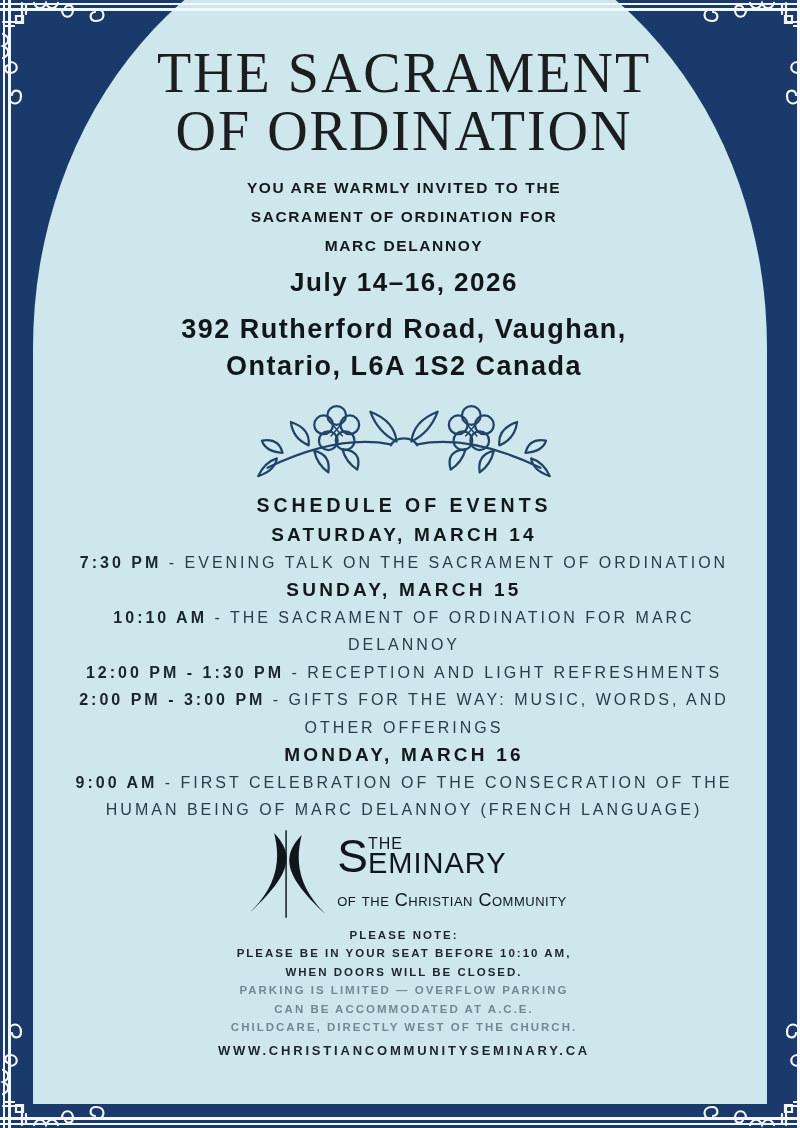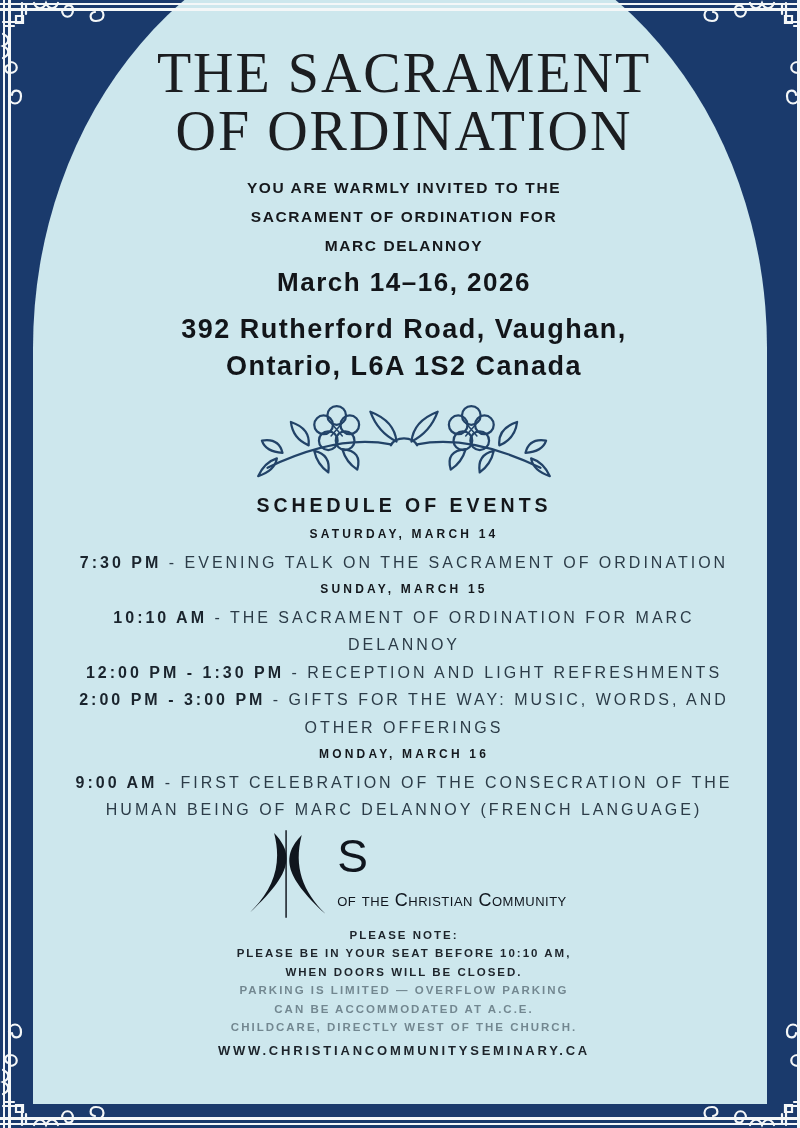--- a/index.html
+++ b/index.html
@@ -57,21 +57,21 @@
   }
   .floral{margin-top:8px; height:86px;}
   .sched-heading{
     margin-top:11px;
     font-size:19.5px; font-weight:700; letter-spacing:4px; color:#14171b;
   }
   .schedule{
     margin:4px auto 0; width:672px;
     font-size:16px; line-height:27.5px; letter-spacing:3px;
   }
-  .schedule .day{font-weight:700; color:#14181d; letter-spacing:3.2px; font-size:12px;}
+  .schedule .day{font-weight:700; color:#14181d; letter-spacing:3.2px; font-size:19px;}
   .schedule .event{font-weight:500; color:#2c3c48;}
   .schedule .event .time{font-weight:700; color:#1a242d;}
   
   .logo{
     margin-top:6px; height:88px;
     display:flex; align-items:center; justify-content:center; gap:4px;
     color:#10161e;
   }
   .logo-mark{width:92px; height:88px; flex:0 0 auto;}
   .logo-textcol{display:flex; flex-direction:column; align-items:flex-start; text-align:left;}
@@ -149,21 +149,21 @@
       <div>THE SACRAMENT</div>
       <div>OF ORDINATION</div>
     </div>
 
     <div class="invite">
         <div>YOU ARE WARMLY INVITED TO THE</div>
         <div>SACRAMENT OF ORDINATION FOR</div>
         <div>MARC DELANNOY</div>
       </div>
 
-    <div class="event-date">March 14–16, 2026</div>
+    <div class="event-date">July 14–16, 2026</div>
 
     <div class="address">
       <div>392 Rutherford Road, Vaughan,</div>
       <div>Ontario, L6A 1S2 Canada</div>
     </div>
 
     
     <svg class="floral" viewBox="0 0 320 92" width="330" height="86">
       <g fill="none" stroke="#224368" stroke-width="2.4" stroke-linejoin="round" stroke-linecap="round">
         <path d="M146,56 C151,46 169,46 174,56"></path>
@@ -206,20 +206,24 @@
       <svg class="logo-mark" viewBox="0 0 100 95">
         <g fill="#10161e" stroke="none">
           <path d="M36,3 C57,25 57,46 10,89 C35,64 45,38 36,3 Z"></path>
           <path d="M66,5 C45,27 45,48 92,91 C67,66 57,40 66,5 Z"></path>
         </g>
         <line x1="49" y1="0" x2="49" y2="95" stroke="#10161e" stroke-width="1.6"></line>
       </svg>
       <div class="logo-textcol">
         <div class="logo-top">
           <span class="logo-s">S</span>
+          <span class="logo-stack">
+            <span class="logo-the">THE</span>
+            <span class="logo-rest">EMINARY</span>
+          </span>
         </div>
         <div class="logo-tag">of the Christian Community</div>
       </div>
     </div>
 
     <div class="note">
       <div>PLEASE NOTE:</div>
       <div id="noteLines">
           <div>PLEASE BE IN YOUR SEAT BEFORE 10:10 AM,</div>
           <div>WHEN DOORS WILL BE CLOSED.</div>

